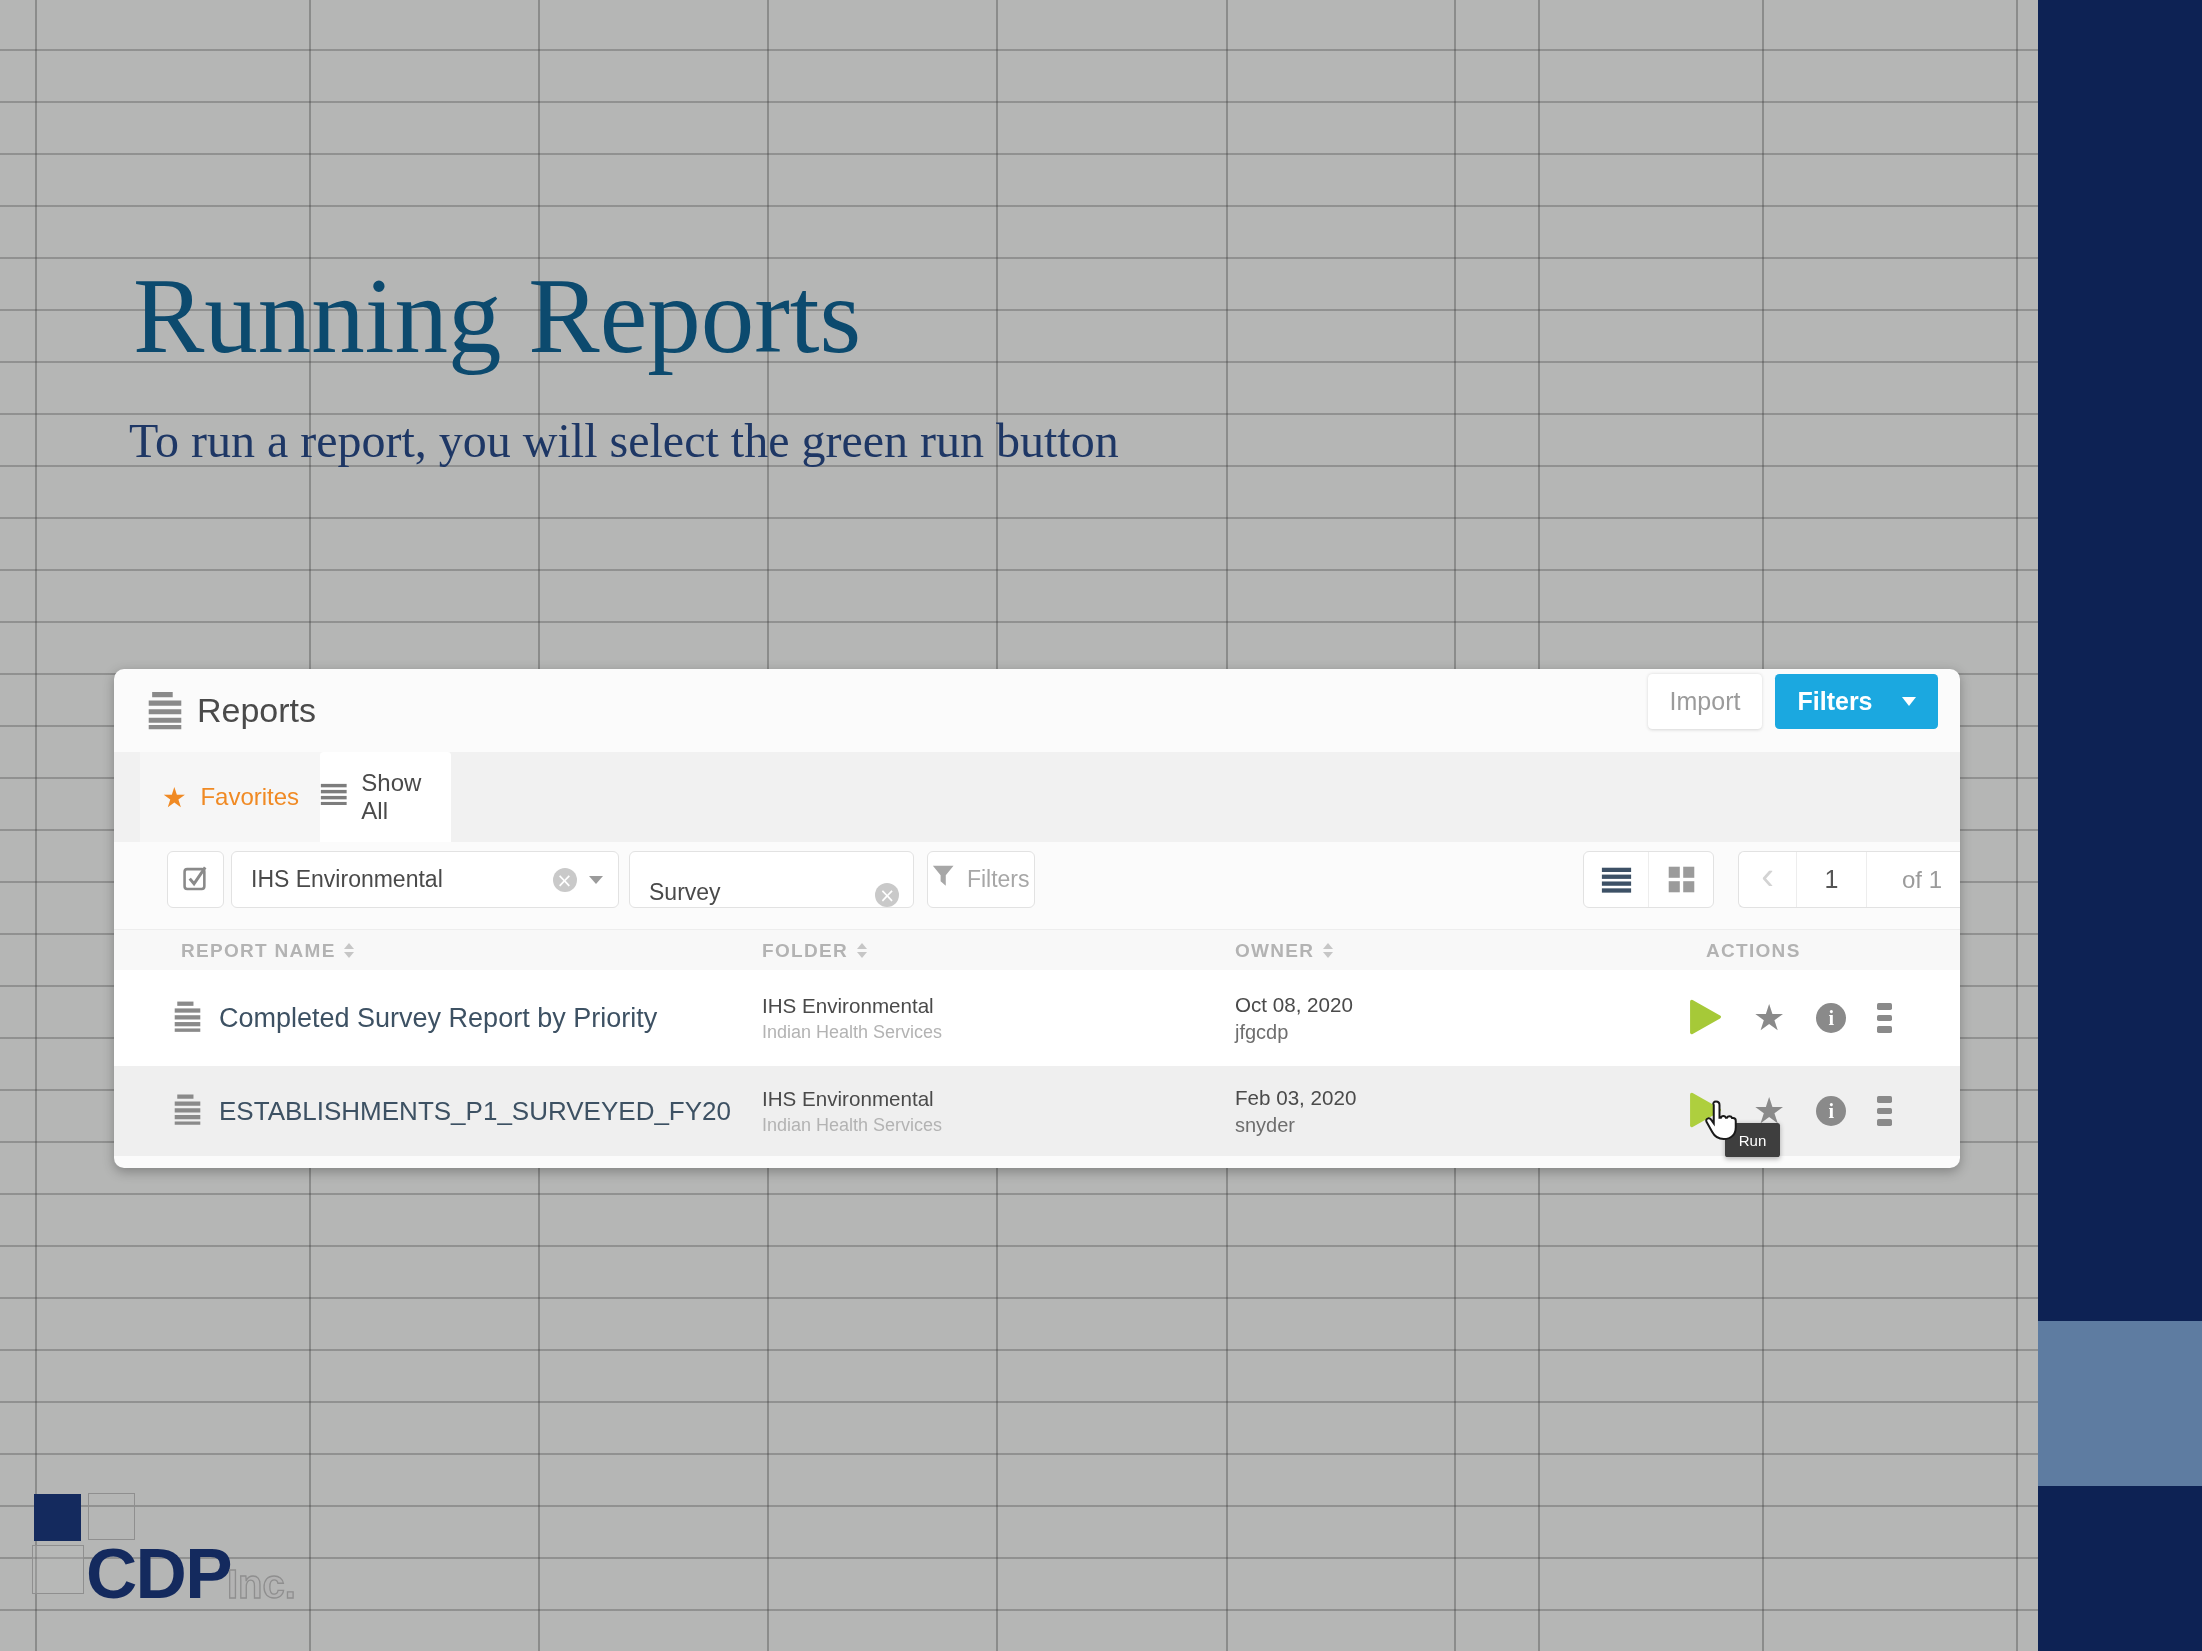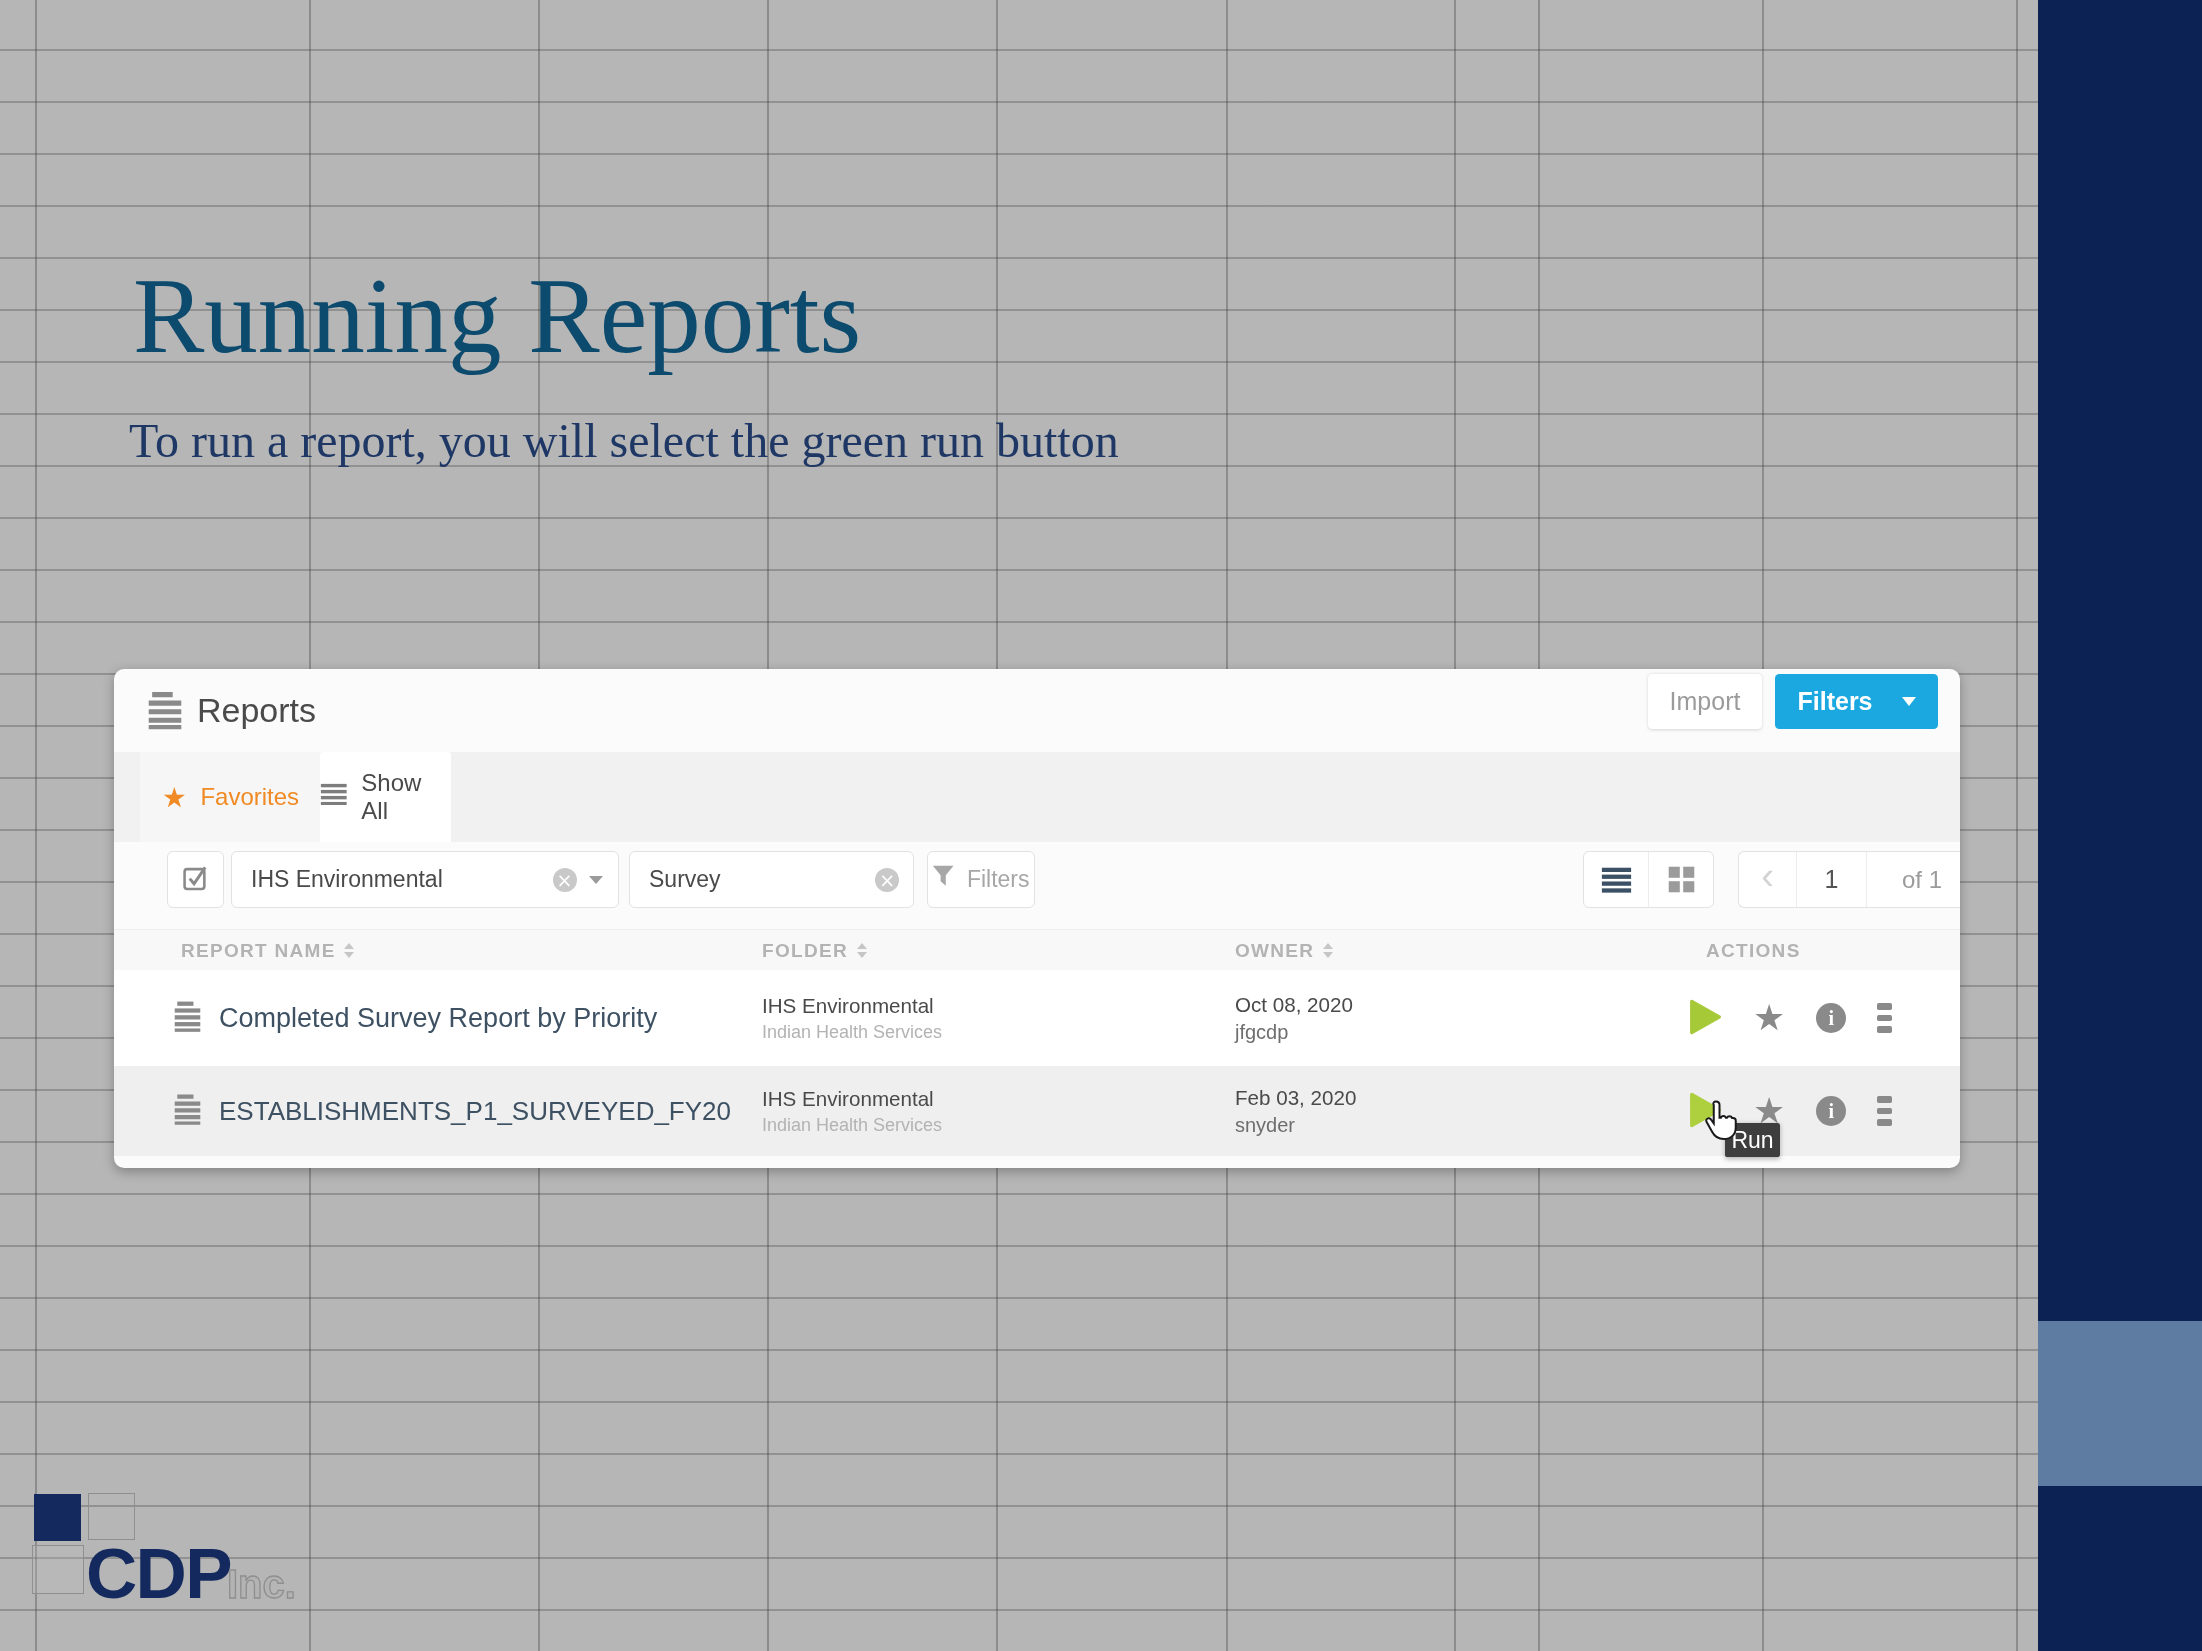--- a/index.html
+++ b/index.html
@@ -34,21 +34,21 @@
   .tabs-bar{position:absolute;left:0;top:83px;width:100%;height:90px;background:#f1f1f1;}
   .tab{position:absolute;top:0;height:90px;display:flex;align-items:center;justify-content:center;gap:13.8px;font-size:24px;}
   .tab-favorites{left:26px;width:181px;color:#f08a24;background:#f6f6f6;}
   .tab-favorites .star{font-family:"DejaVu Sans",sans-serif;font-size:27.5px;color:#f08a24;}
   .tab-showall{left:206px;width:131px;background:#ffffff;color:#4a4a4a;font-weight:500;border-radius:3.4px 3.4px 0 0;}
   
   .ctl{position:absolute;top:182px;height:57px;background:#fff;border:1.7px solid #e2e2e2;border-radius:6px;
        box-sizing:border-box;display:flex;align-items:center;}
   .ctl-check{left:53px;width:57px;justify-content:center;}
   .ctl-folder{left:117px;width:388px;padding:0 15.5px 0 19px;font-size:23px;color:#4a4a4a;}
-  .ctl-search{left:515px;width:285px;padding:0 13.8px 0 0;}
+  .ctl-search{left:515px;width:285px;padding:0 13.8px 0 0;align-items:flex-end;}
   .ctl-search input{border:none;outline:none;background:transparent;font-size:23px;color:#4a4a4a;
        font-family:inherit;width:100%;padding-left:19px;}
   .ctl-filters{left:813px;width:108px;justify-content:center;gap:12px;color:#a7a7a7;font-size:23px;}
   .clear-ic{width:24px;height:24px;border-radius:50%;background:#c9c9c9;color:#fff;font-size:19px;line-height:24px;
        text-align:center;flex:none;font-family:"DejaVu Sans",sans-serif;}
   .ctl-folder .spring{flex:1;}
   .ctl-folder .caret-gray{margin-left:12px;}
   
   .seg{position:absolute;top:182px;height:57px;background:#fff;border:1.7px solid #e2e2e2;border-radius:6px;
        box-sizing:border-box;display:flex;align-items:stretch;}
@@ -80,21 +80,21 @@
   .tl-main{font-size:20.6px;color:#4a4a4a;}
   .tl-sub{font-size:18px;color:#b3b3b3;}
   .owner-user{font-size:20px;color:#6e6e6e;}
   .actions{position:absolute;left:1575px;top:0;height:100%;display:flex;align-items:center;gap:31px;}
   .star-action{font-family:"DejaVu Sans",sans-serif;font-size:36px;color:#8a8a8a;line-height:1;}
   .info-ic{width:30px;height:30px;border-radius:50%;background:#8a8a8a;color:#fff;font-size:20px;font-weight:700;
            display:flex;align-items:center;justify-content:center;font-family:"Liberation Serif",serif;}
   .kebab{display:flex;flex-direction:column;gap:4.3px;}
   .kebab i{display:block;width:14.6px;height:6.9px;border-radius:1.7px;background:#8a8a8a;}
   .tooltip{position:absolute;left:1611px;top:454px;width:55px;height:34px;background:#3e3e3e;color:#fff;
-           font-size:23px;display:flex;align-items:center;justify-content:center;border-radius:2.6px;
+           font-size:15px;display:flex;align-items:center;justify-content:center;border-radius:2.6px;
            box-shadow:0 1.7px 5.2px rgba(0,0,0,.3);}
   .cursor{position:absolute;left:1587px;top:430px;}
   
   .logo{position:absolute;left:0;top:0;}
   .sq-navy{position:absolute;left:34px;top:1494px;width:47px;height:47px;background:#142a5e;}
   .sq-out1{position:absolute;left:88px;top:1493px;width:47px;height:47px;border:1.7px solid #8f8f8f;box-sizing:border-box;}
   .sq-out2{position:absolute;left:32px;top:1545px;width:52px;height:49px;border:1.7px solid #8f8f8f;box-sizing:border-box;
            background:rgba(190,190,190,.25);}
   .logo-cdp{position:absolute;left:86px;top:1533px;font-size:71px;font-weight:700;color:#142a5e;letter-spacing:-1.7px;}
   .logo-inc{position:absolute;left:227px;top:1562px;font-size:40px;font-weight:700;color:#b3b3b3;

